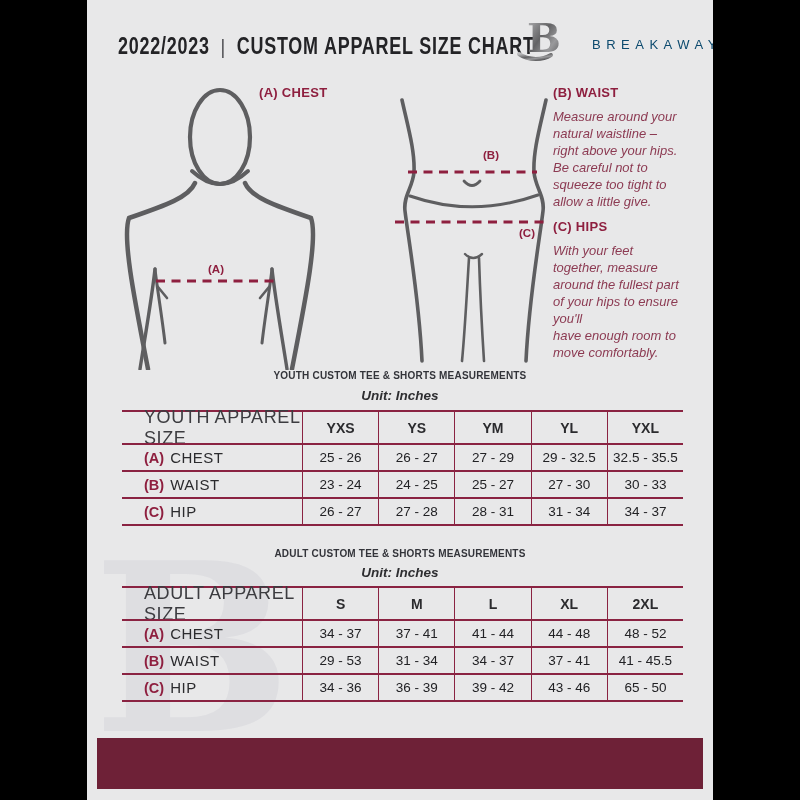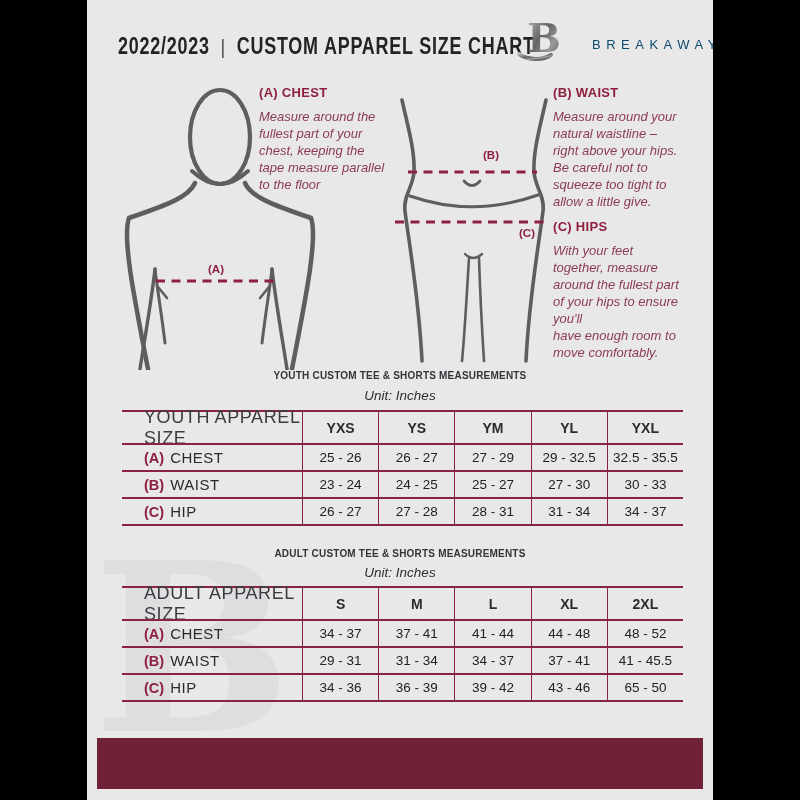--- a/index.html
+++ b/index.html
@@ -28,21 +28,21 @@
   .fig .dash{stroke:var(--maroon_heading);stroke-width:3.2;stroke-dasharray:9 6.5;stroke-linecap:butt;}
   .guide-block{position:absolute;width:172px;z-index:2;}
   .guide-heading{font-weight:bold;font-size:13px;letter-spacing:.3px;color:var(--maroon_heading);margin-bottom:8px;}
   .guide-body{font-style:italic;font-size:13px;line-height:17px;color:var(--maroon_body_text);white-space:pre-line;}
   .marker{position:absolute;width:30px;text-align:center;font-weight:bold;font-size:11.5px;
     color:var(--maroon_heading);z-index:2;}
   
   .tbl-title{position:absolute;left:0;width:626px;text-align:center;font-weight:bold;font-size:10px;
     letter-spacing:.2px;color:#33343a;z-index:2;}
   .tbl-unit{position:absolute;left:0;width:626px;text-align:center;font-style:italic;font-size:13.5px;
-    color:#2e2e31;z-index:2;}
+    color:#2e2e31;z-index:2;font-weight:bold;}
   .table-grid{position:absolute;left:35px;width:561px;display:grid;
     grid-template-columns:180px repeat(5,1fr);
     border-top:2px solid var(--maroon_border);border-bottom:2px solid var(--maroon_border);z-index:2;}
   .tcell{display:flex;align-items:center;justify-content:center;height:27px;font-size:13.5px;color:#222225;}
   .tcell.th{height:31px;font-weight:bold;font-size:14px;color:#2b2b2e;}
   .tcell.labelcol{justify-content:flex-start;padding-left:22px;}
   .tcell.th.labelcol{font-weight:normal;letter-spacing:.6px;color:#3c3c40;font-size:18px;}
   .tcell.vline{border-left:1.5px solid var(--maroon_border);}
   .tcell.bt{border-top:2px solid var(--maroon_border);}
   .tcell .rmark{font-weight:bold;color:var(--maroon_heading);font-size:14.5px;margin-right:6px;}
@@ -101,25 +101,20 @@
       <path d="M 25 101 Q 88 123 153 100" stroke-width="3"></path>
       <path d="M 80 159 Q 88 167 97 159" stroke-width="2.4"></path>
       <path d="M 84 163 C 82 195, 80 235, 77 266" stroke-width="2.6"></path>
       <path d="M 94 163 C 95 195, 97 235, 99 266" stroke-width="2.6"></path>
       <line class="dash" x1="23" y1="77" x2="152" y2="77"></line>
       <line class="dash" x1="10" y1="127" x2="163" y2="127"></line>
     </svg>
 
     <div class="guide-block" style="left:172px;top:85px">
       <div class="guide-heading">(A) CHEST</div>
-      <div class="guide-body">Measure around the
-fullest part of your
-chest, keeping the
-tape measure parallel
-to the floor</div>
     </div>
     <div class="guide-block" style="left:466px;top:85px">
       <div class="guide-heading">(B) WAIST</div>
       <div class="guide-body">Measure around your
 natural waistline –
 right above your hips.
 Be careful not to
 squeeze too tight to
 allow a little give.</div>
     </div>
@@ -191,21 +186,21 @@
         </div>
         <div class="tcell bt vline">34 - 37</div>
         <div class="tcell bt vline">37 - 41</div>
         <div class="tcell bt vline">41 - 44</div>
         <div class="tcell bt vline">44 - 48</div>
         <div class="tcell bt vline">48 - 52</div>
         <div class="tcell labelcol bt">
           <span class="rmark">(B)</span>
           <span class="rlabel">WAIST</span>
         </div>
-        <div class="tcell bt vline">29 - 31</div>
+        <div class="tcell bt vline">29 - 53</div>
         <div class="tcell bt vline">31 - 34</div>
         <div class="tcell bt vline">34 - 37</div>
         <div class="tcell bt vline">37 - 41</div>
         <div class="tcell bt vline">41 - 45.5</div>
         <div class="tcell labelcol bt">
           <span class="rmark">(C)</span>
           <span class="rlabel">HIP</span>
         </div>
         <div class="tcell bt vline">34 - 36</div>
         <div class="tcell bt vline">36 - 39</div>

